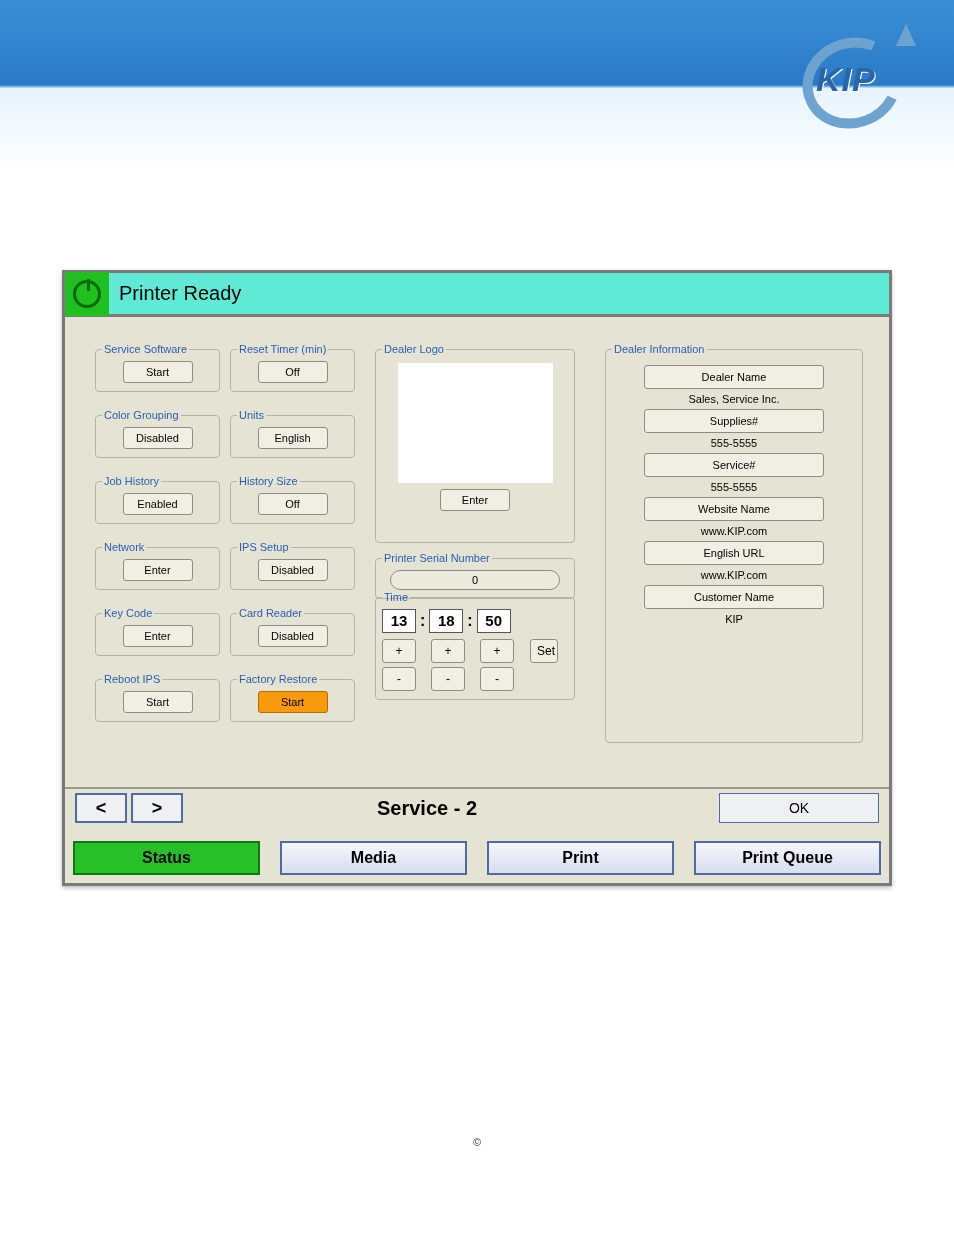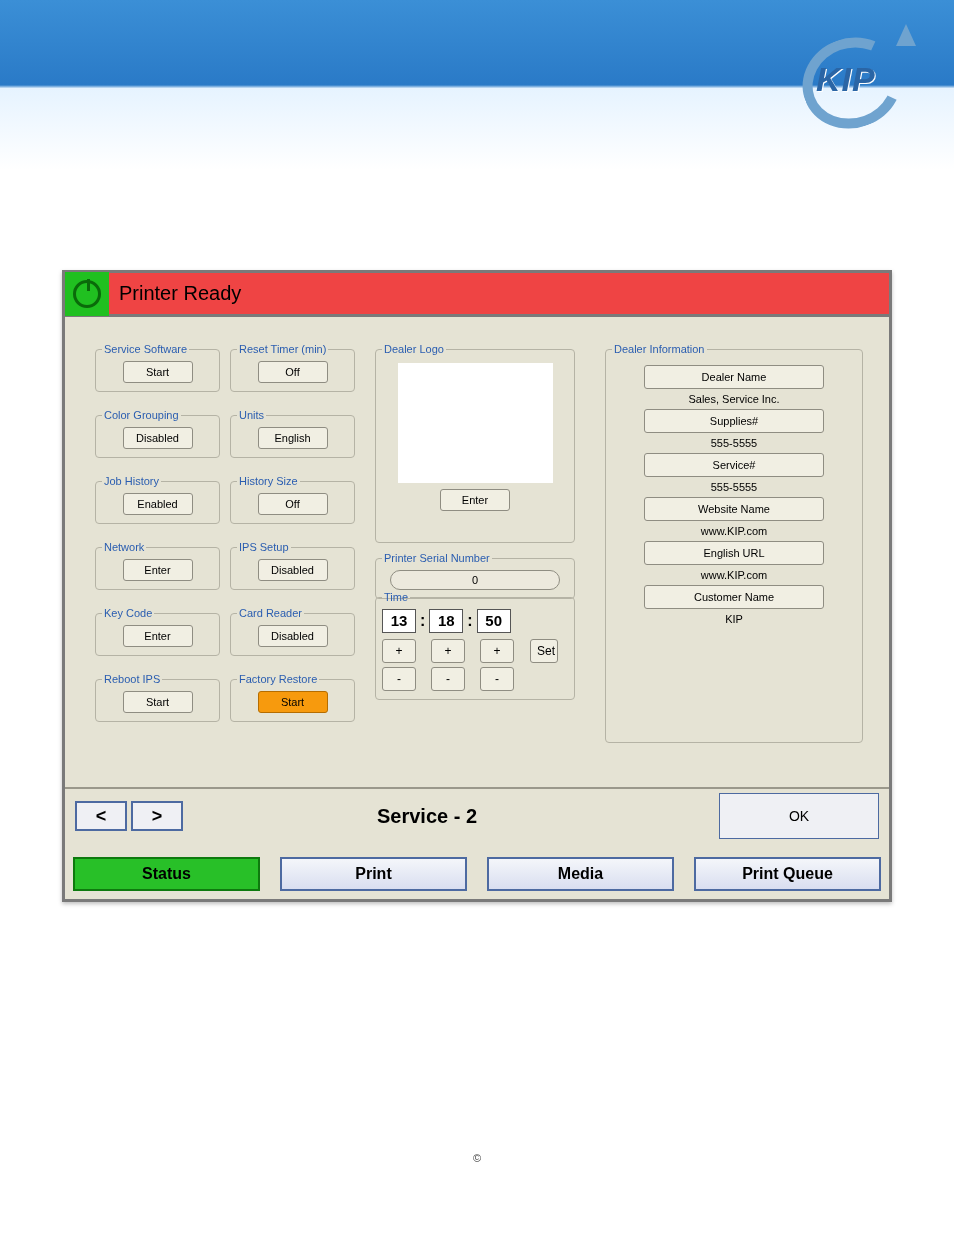--- a/index.html
+++ b/index.html
@@ -55,21 +55,21 @@
     margin: 100px auto 0;
     width: 830px;
     border: 3px solid #7a7a7a;
     background: #e5e3d4;
     box-shadow: 0 2px 4px rgba(0,0,0,.25);
   }
   .titlebar {
     display: flex;
     align-items: center;
     height: 44px;
-    background: #ef4444;
+    background: #5eead4;
     border-bottom: 3px solid #7a7a7a;
   }
   .power-btn {
     width: 44px; height: 44px;
     background: #20c020;
     display: flex; align-items: center; justify-content: center;
   }
   .power-btn .ring2 {
     width: 28px; height: 28px;
     border: 3px solid #0a6a0a;
@@ -165,21 +165,21 @@
   }
   .footer-row {
     display:flex; align-items:center; gap:4px; padding:0 6px 6px;
   }
   .navbtn {
     width:52px; height:30px; font-size:18px; font-weight:bold;
     border:2px solid #4d6aa1; background:#eff0f4; cursor:pointer;
   }
   .page-title { flex:1; text-align:center; font-size:20px; font-weight:bold; }
   .ok-btn {
-    width:160px; height:46px;
+    width:160px; height:30px;
     border:1px solid #4d6aa1; background:#eff0f4; font-size:14px; cursor:pointer;margin-left:48px;
   }
   .tabrow {
     display:flex; gap:20px; padding:12px 4px 4px;
   }
   .tab {
     flex:1; height:34px;
     border:2px solid #4d6aa1;
     background: linear-gradient(#f4f6fa,#d9def0);
     font-size:16px; font-weight:bold; cursor:pointer;
@@ -328,20 +328,20 @@
 
   <div class="footer">
     <div class="footer-row">
       <button class="navbtn">&lt;</button>
       <button class="navbtn">&gt;</button>
       <div class="page-title">Service - 2</div>
       <button class="ok-btn">OK</button>
     </div>
     <div class="tabrow">
       <button class="tab active">Status</button>
+      <button class="tab">Media</button>
       <button class="tab">Print</button>
-      <button class="tab">Media</button>
       <button class="tab">Print Queue</button>
     </div>
   </div>
 </div>
 
 <div class="copyright">©</div>
 
 </body></html>

